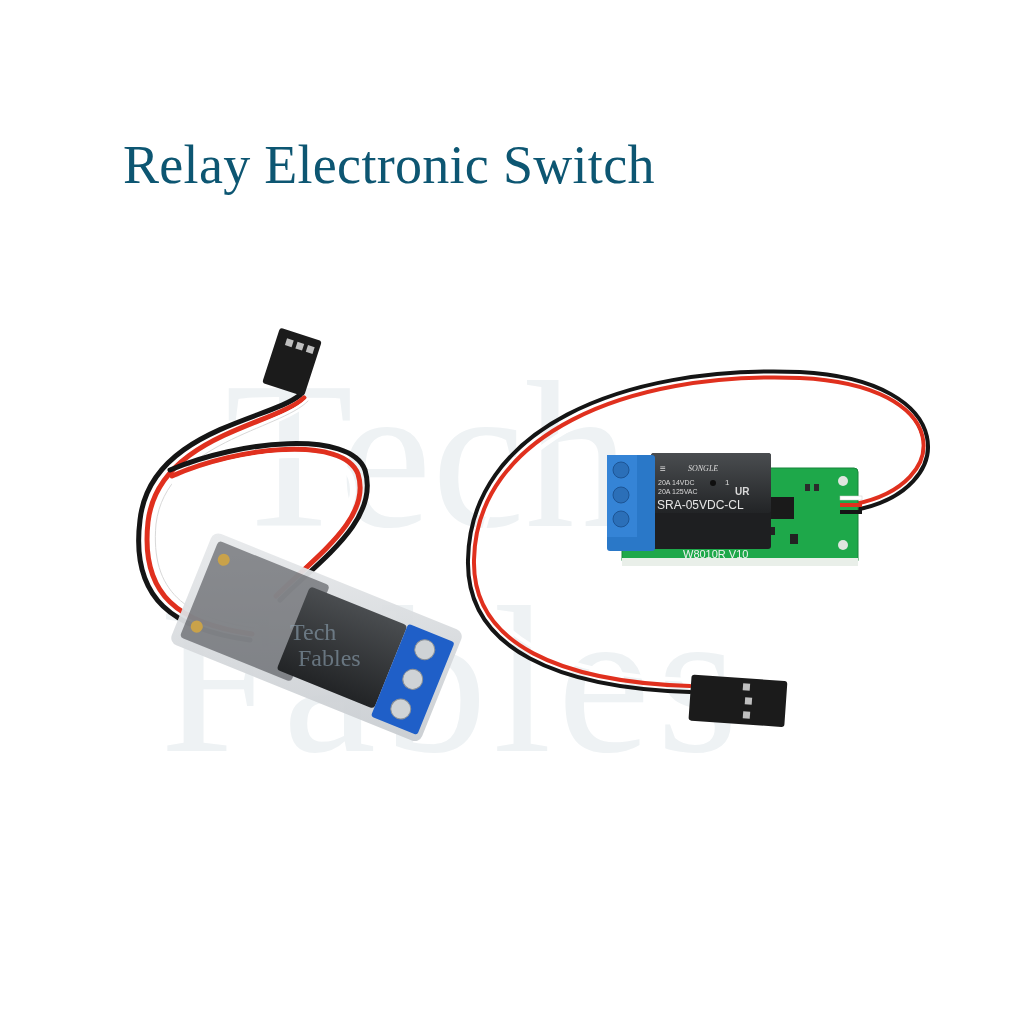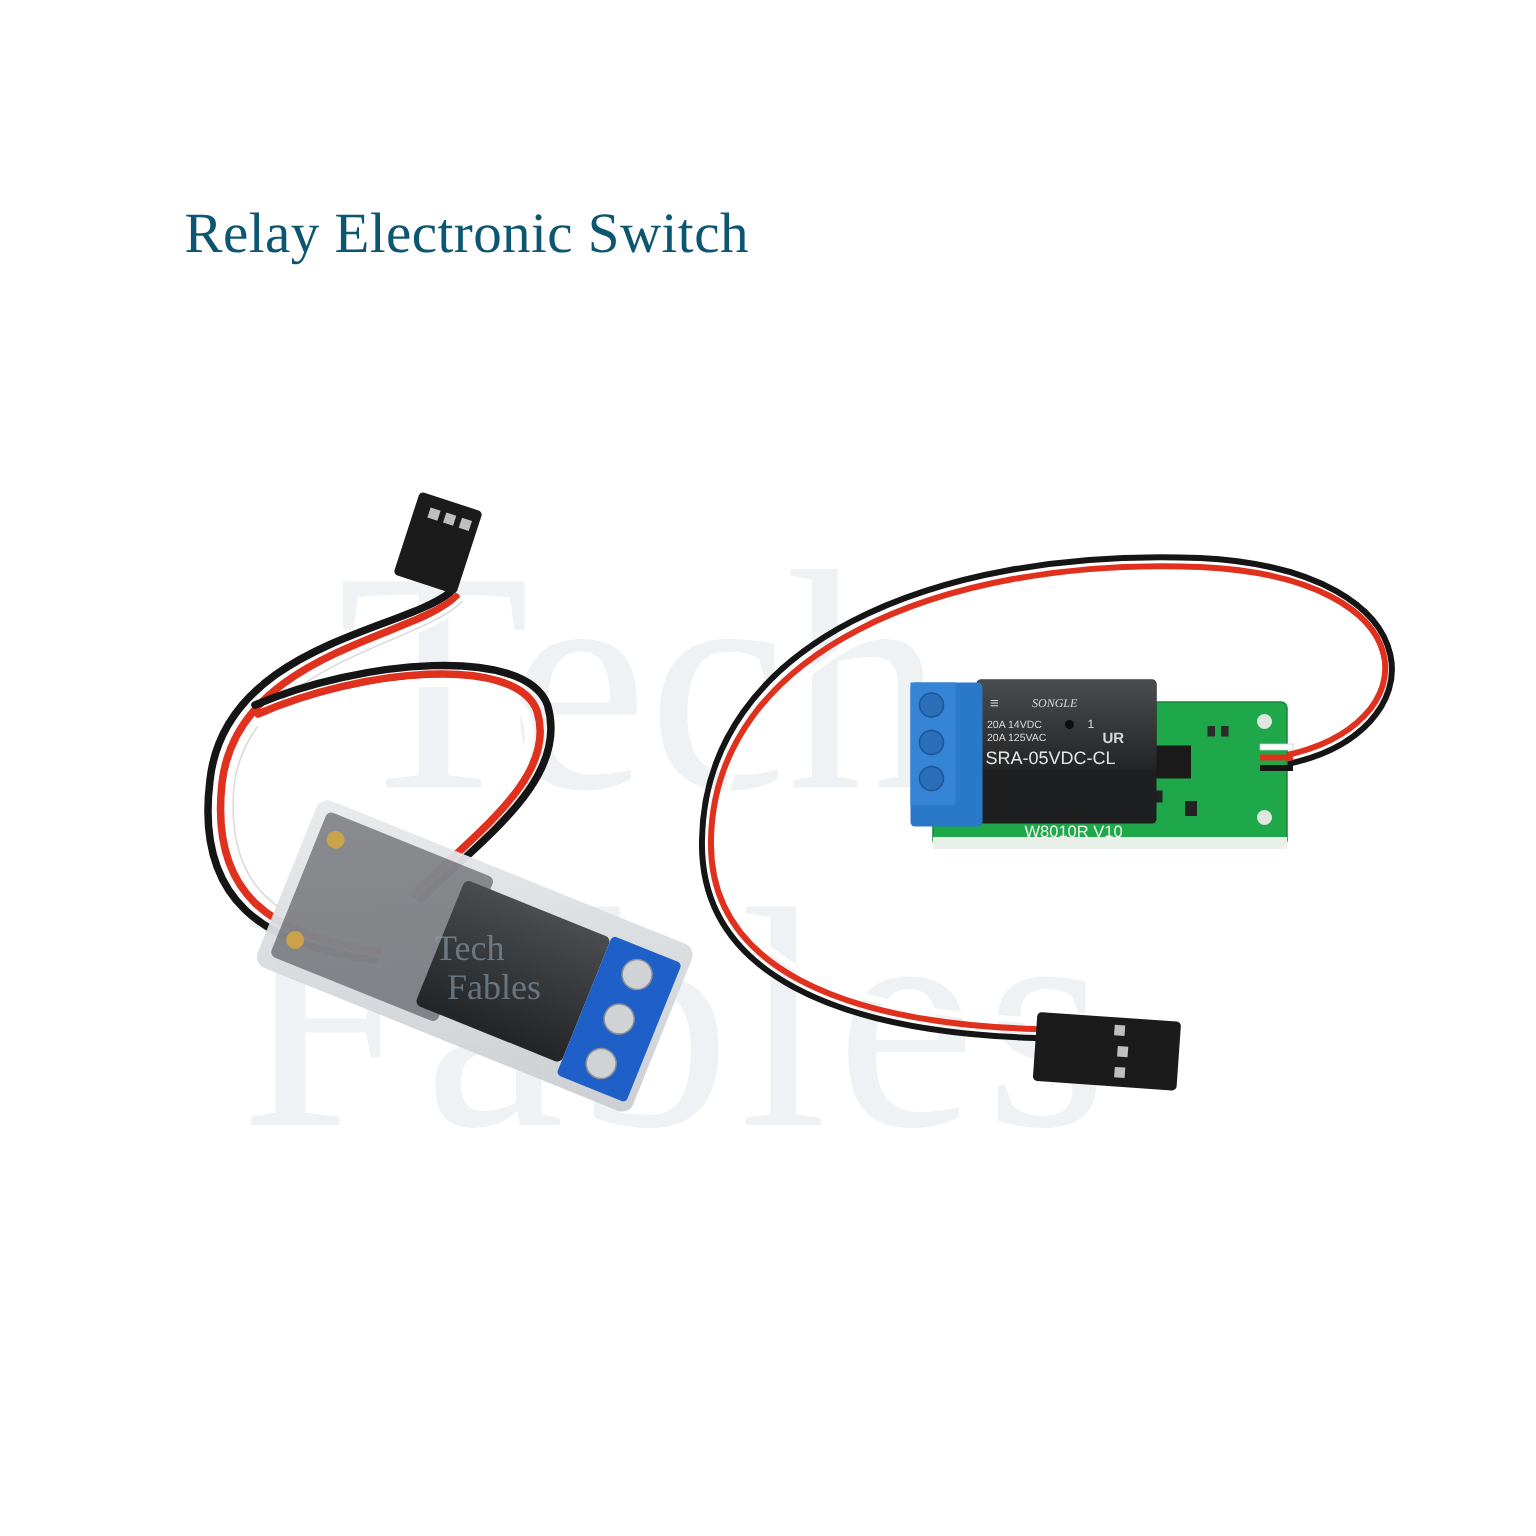--- a/index.html
+++ b/index.html
@@ -1,20 +1,20 @@
 <!DOCTYPE html>
 <html><head>
 <meta charset="utf-8">
 <style>
   html, body { margin: 0; padding: 0; background: #ffffff; }
   .canvas { position: relative; width: 1024px; height: 1024px; background: #ffffff; overflow: hidden; }
   .title {
     position: absolute; left: 123px; top: 134px;
     font-family: "Liberation Serif", "DejaVu Serif", serif;
-    font-size: 38px; color: #0d5672; letter-spacing: 0.3px; white-space: nowrap;
+    font-size: 54px; color: #0d5672; letter-spacing: 0.3px; white-space: nowrap;
   }
   .watermark {
     position: absolute; font-family: "Liberation Serif", "DejaVu Serif", serif;
     color: #eef2f4; white-space: nowrap; line-height: 1;
   }
   .wm1 { left: 225px; top: 350px; font-size: 210px; }
   .wm2 { left: 160px; top: 575px; font-size: 210px; letter-spacing: 6px; }
   .scene { position: absolute; left: 0; top: 0; width: 1024px; height: 1024px; }
   .wm-small { font-family: "Liberation Serif", "DejaVu Serif", serif; }
 </style>

